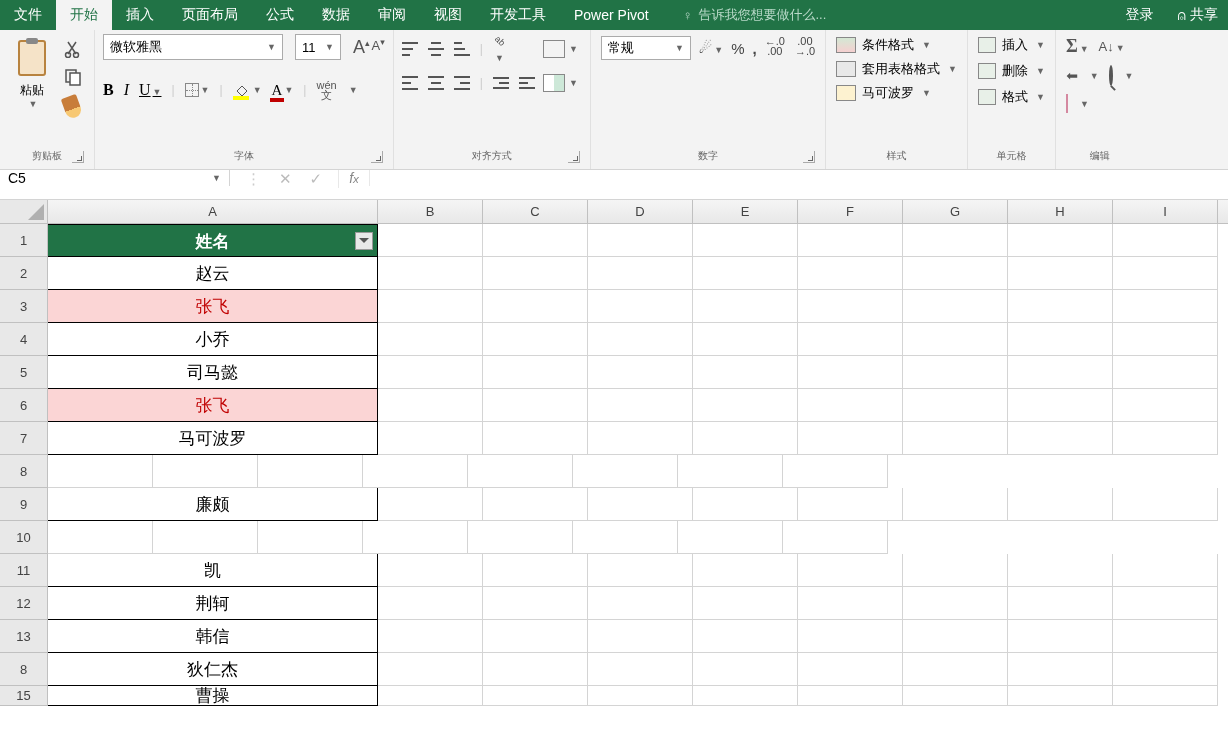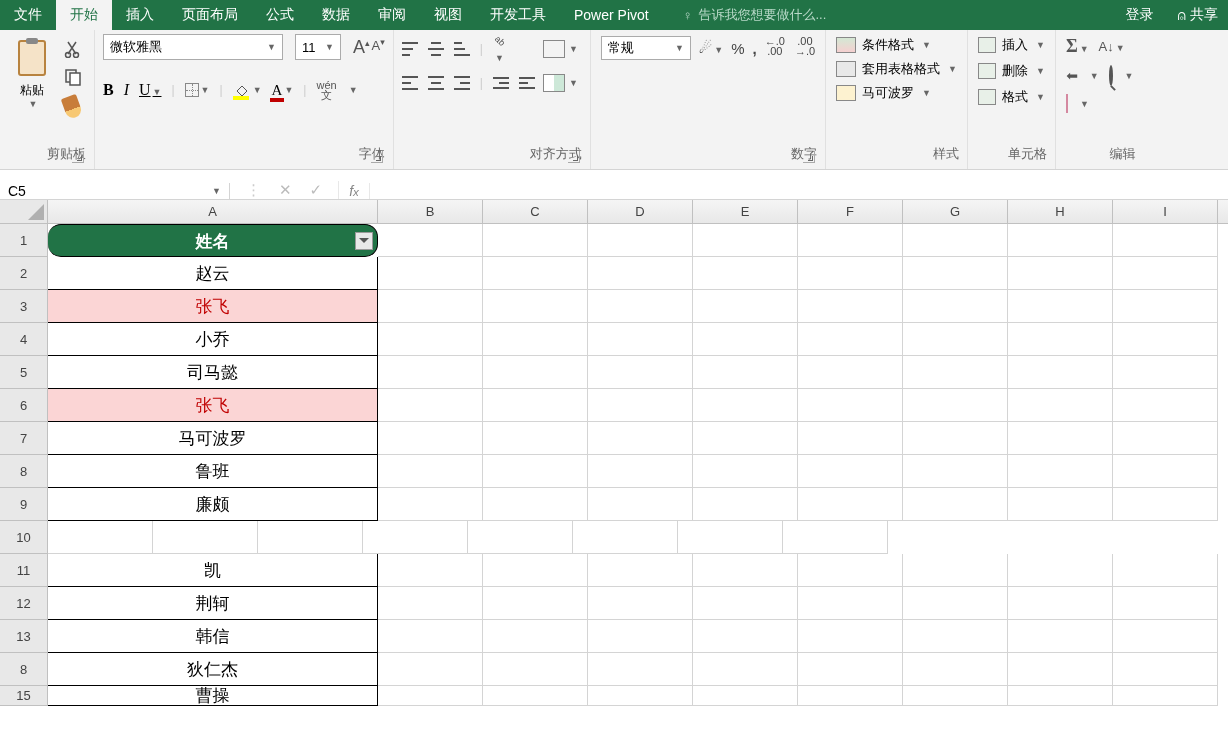--- a/index.html
+++ b/index.html
@@ -12,21 +12,21 @@
 .menu-tell { display: flex; align-items: center; color: #b8d9c8; margin-left: 20px; font-size: 13px; }
 .menu-tell .bulb { margin-right: 6px; }
 .menu-right { margin-left: auto; display: flex; align-items: center; }
 .menu-right .login { padding: 0 14px; font-size: 14px; }
 .menu-right .share { padding: 0 10px; display: flex; align-items: center; gap: 4px; font-size: 14px; }
 
 
 .ribbon { background: #f3f3f3; height: 140px; border-bottom: 1px solid #d4d4d4; display: flex; }
 .group { border-right: 1px solid #e0e0e0; padding: 4px 8px 0 8px; display: flex; flex-direction: column; justify-content: space-between; height: 100%; }
 .group-body { flex: 1; display: flex; gap: 4px; align-items: flex-start; }
-.group-label { text-align: right; color: #666; font-size: 13px; padding: 4px 0 6px 0; position: relative; }
+.group-label { text-align: center; color: #666; font-size: 10px; padding: 4px 0 6px 0; position: relative; }
 .group-launcher { position: absolute; right: 2px; bottom: 6px; width: 12px; height: 12px; border: 1px solid #aaa; border-left: none; border-top: none; }
 .group-launcher::after { content: ''; position: absolute; right: 1px; bottom: 1px; width: 4px; height: 4px; border-right: 1px solid #666; border-bottom: 1px solid #666; }
 
 
 .paste-big { text-align: center; padding: 4px 6px; }
 .paste-big .icon-paste { width: 36px; height: 40px; margin: 0 auto 4px auto; position: relative; }
 .icon-clipboard { width: 28px; height: 36px; border: 2px solid #b8833f; border-radius: 3px; background: #f5e3c8; position: absolute; left: 4px; top: 2px; }
 .icon-clipboard::before { content:''; position:absolute; left:50%; transform:translateX(-50%); top:-4px; width:12px; height:6px; background:#888; border-radius:2px;}
 .clip-btns { display: flex; flex-direction: column; gap: 10px; padding: 6px 4px; }
 .clip-btns span svg { display:block; }
@@ -94,40 +94,40 @@
 .edit-col { display:flex; flex-direction:column; gap:10px; padding:2px;}
 .edit-row { display:flex; gap:10px; align-items:center; font-size:16px; color:#555;}
 .sigma { font-family: "Times New Roman"; font-size:18px; font-weight:bold;}
 .sort-ico { font-size:13px;}
 .fill-down { font-size:14px; transform: rotate(90deg); display:inline-block;}
 .find-ico { width:14px; height:14px; border:2px solid #555; border-radius:50%; position:relative;}
 .find-ico::after{content:''; position:absolute; right:-5px; bottom:-5px; width:6px; height:2px; background:#555; transform:rotate(45deg);}
 .eraser { width:16px; height:12px; background:#f5b8c8; border:1px solid #d488a0; transform: skewX(-15deg);}
 
 
-.formula-bar { height:30px; border-bottom:1px solid #d4d4d4; display:flex; align-items:flex-end; background:#fff;}
+.formula-bar { height:30px; border-bottom:1px solid #d4d4d4; display:flex; align-items:flex-start; background:#fff;}
 .name-box { width:230px; border-right:1px solid #d4d4d4; display:flex; align-items:center; padding:0 8px; justify-content:space-between; font-size:14px;}
 .fb-btns { display:flex; align-items:center; gap:18px; padding:0 16px; color:#bbb; font-size:15px; border-right:1px solid #e8e8e8;}
 .fx { font-style:italic; font-size:14px; color:#888; padding:0 10px; display:flex; align-items:center; border-right:1px solid #e8e8e8;}
 
 
 .grid-area { position:relative; }
 .col-headers { display:flex; height:24px; background: linear-gradient(#f5f5f5, #e8e8e8); border-bottom:1px solid #c0c0c0;}
 .corner { width:48px; border-right:1px solid #c0c0c0; background:#e8e8e8; position:relative;}
 .corner::after { content:''; position:absolute; right:3px; bottom:3px; border:8px solid transparent; border-right-color:#b0b0b0; border-bottom-color:#b0b0b0;}
 .col-h { border-right:1px solid #c0c0c0; text-align:center; line-height:24px; color:#444; font-size:13px;}
 .col-h.wA { width:330px; }
 .col-h.wN { width:105px; }
 .rows { }
 .row { display:flex; height:33px; }
 .row-h { width:48px; border-right:1px solid #c0c0c0; border-bottom:1px solid #c0c0c0; background:#e8e8e8; text-align:center; line-height:33px; color:#444; font-size:13px;}
 .cell { border-right:1px solid #d4d4d4; border-bottom:1px solid #d4d4d4; line-height:33px; font-size:17px; text-align:center;}
 .cell.A { width:330px; border-right:1px solid #000; border-bottom:1px solid #000; }
 .cell.N { width:105px; }
-.row.r1 .cell.A { background:#217346; color:#fff; font-weight:bold; position:relative; border-top:1px solid #000;border-radius:13px;}
+.row.r1 .cell.A { background:#217346; color:#fff; font-weight:bold; position:relative; border-top:1px solid #000;}
 .row.r1 .row-h { line-height:33px;}
 .filter-btn { position:absolute; right:4px; top:50%; transform:translateY(-50%); width:18px; height:18px; background:#e8e8e8; border:1px solid #999; display:flex; align-items:center; justify-content:center;}
 .filter-btn::after { content:''; border:5px solid transparent; border-top-color:#555; margin-top:4px;}
 .hl { background:#fbd5d5; color:#c00000;}
 .row.last { height:20px;}
 .row.last .row-h, .row.last .cell { line-height:20px;}
 </style>
 </head>
 <body>
 
@@ -527,21 +527,20 @@
         <div class="cell N"></div>
         <div class="cell N"></div>
         <div class="cell N"></div>
         <div class="cell N"></div>
         <div class="cell N"></div>
         <div class="cell N"></div>
         <div class="cell N"></div>
       </div>
       <div class="row">
         <div class="row-h">8</div>
-        <div class="cell A">鲁班</div>
         <div class="cell N"></div>
         <div class="cell N"></div>
         <div class="cell N"></div>
         <div class="cell N"></div>
         <div class="cell N"></div>
         <div class="cell N"></div>
         <div class="cell N"></div>
         <div class="cell N"></div>
       </div>
       <div class="row">

